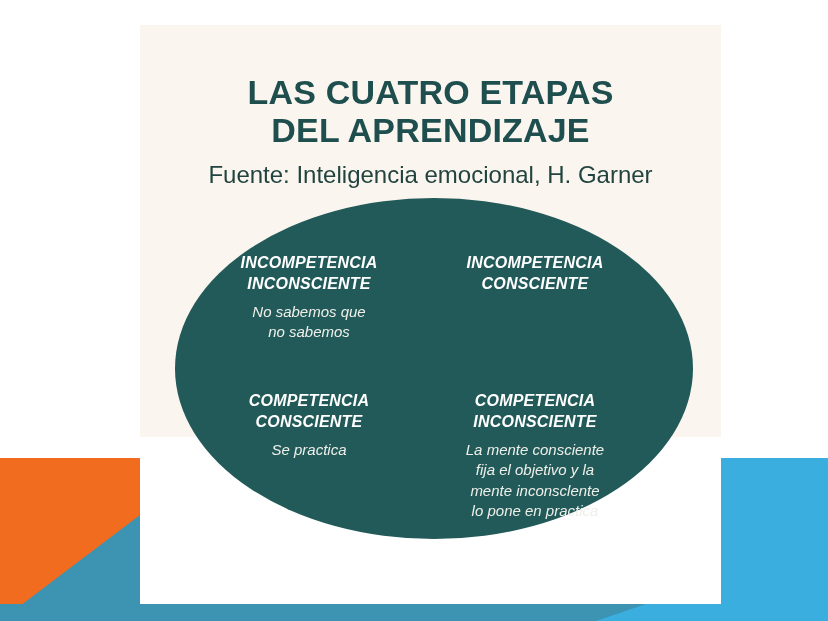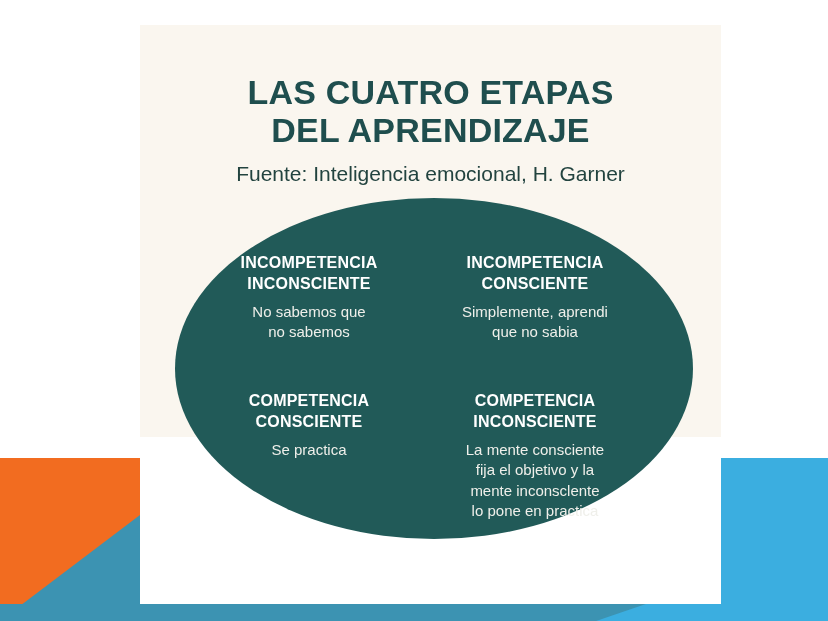--- a/index.html
+++ b/index.html
@@ -88,34 +88,35 @@
     color: #1F4E4E;
     font-size: 34px;
     font-weight: bold;
     letter-spacing: 0.2px;
     line-height: 1.13;
   }
   .subtitle {
     display: block;
     margin-top: 11px;
     color: #22433F;
-    font-size: 21px;
+    font-size: 24px;
     font-weight: normal;
     line-height: 1.2;
   }
 
   
   #ellipse {
     position: absolute;
     left: 35px;           
     top: 173px;           
     width: 518px;
     height: 341px;
     background: #215A58;
     border-radius: 50% / 50%;
+    font-style: italic;
   }
 
   .quadrants {
     position: absolute;
     inset: 0;
   }
   .quadrant {
     position: absolute;
     text-align: center;
     color: #ffffff;
@@ -177,24 +178,20 @@
             <span class="ln">No sabemos que</span>
             <span class="ln">no sabemos</span>
           </span>
         </div>
 
         <div class="quadrant q-tr">
           <span class="q-title">
             <span class="ln">INCOMPETENCIA</span>
             <span class="ln">CONSCIENTE</span>
           </span>
-          <span class="q-desc">
-            <span class="ln">Simplemente, aprendi</span>
-            <span class="ln">que no sabia</span>
-          </span>
         </div>
 
         <div class="quadrant q-bl">
           <span class="q-title">
             <span class="ln">COMPETENCIA</span>
             <span class="ln">CONSCIENTE</span>
           </span>
           <span class="q-desc">
             <span class="ln">Se practica</span>
           </span>

